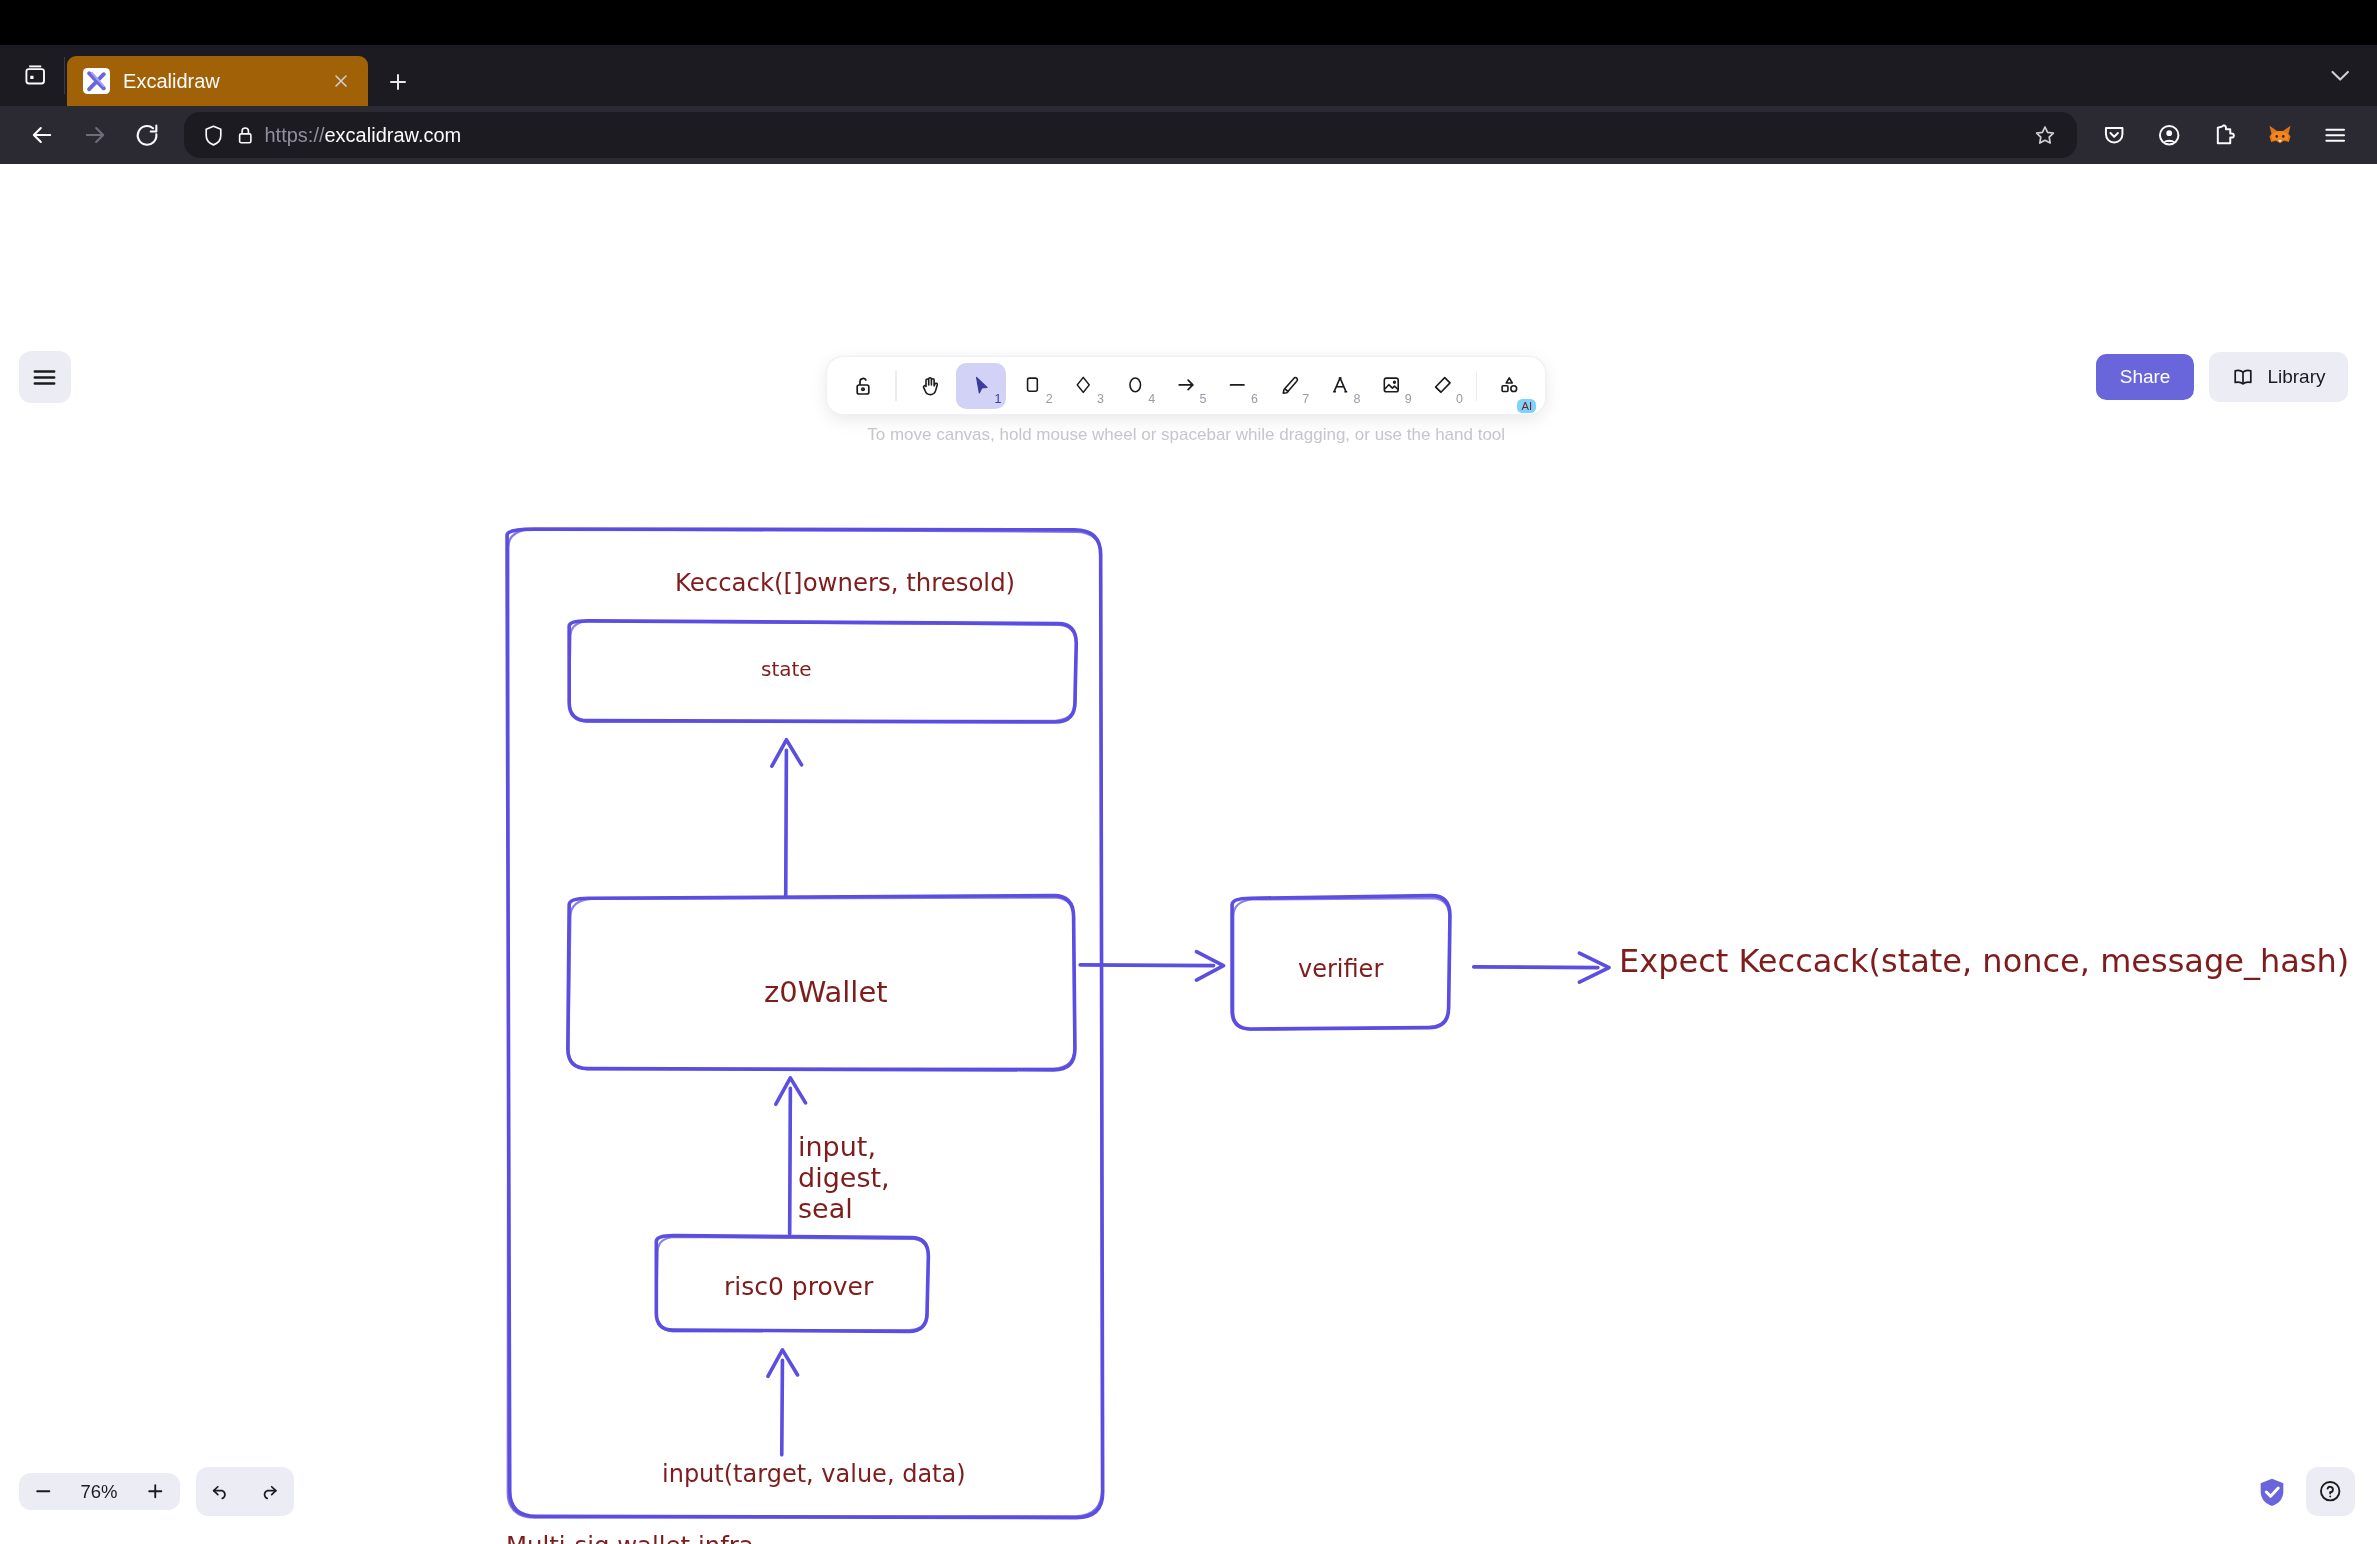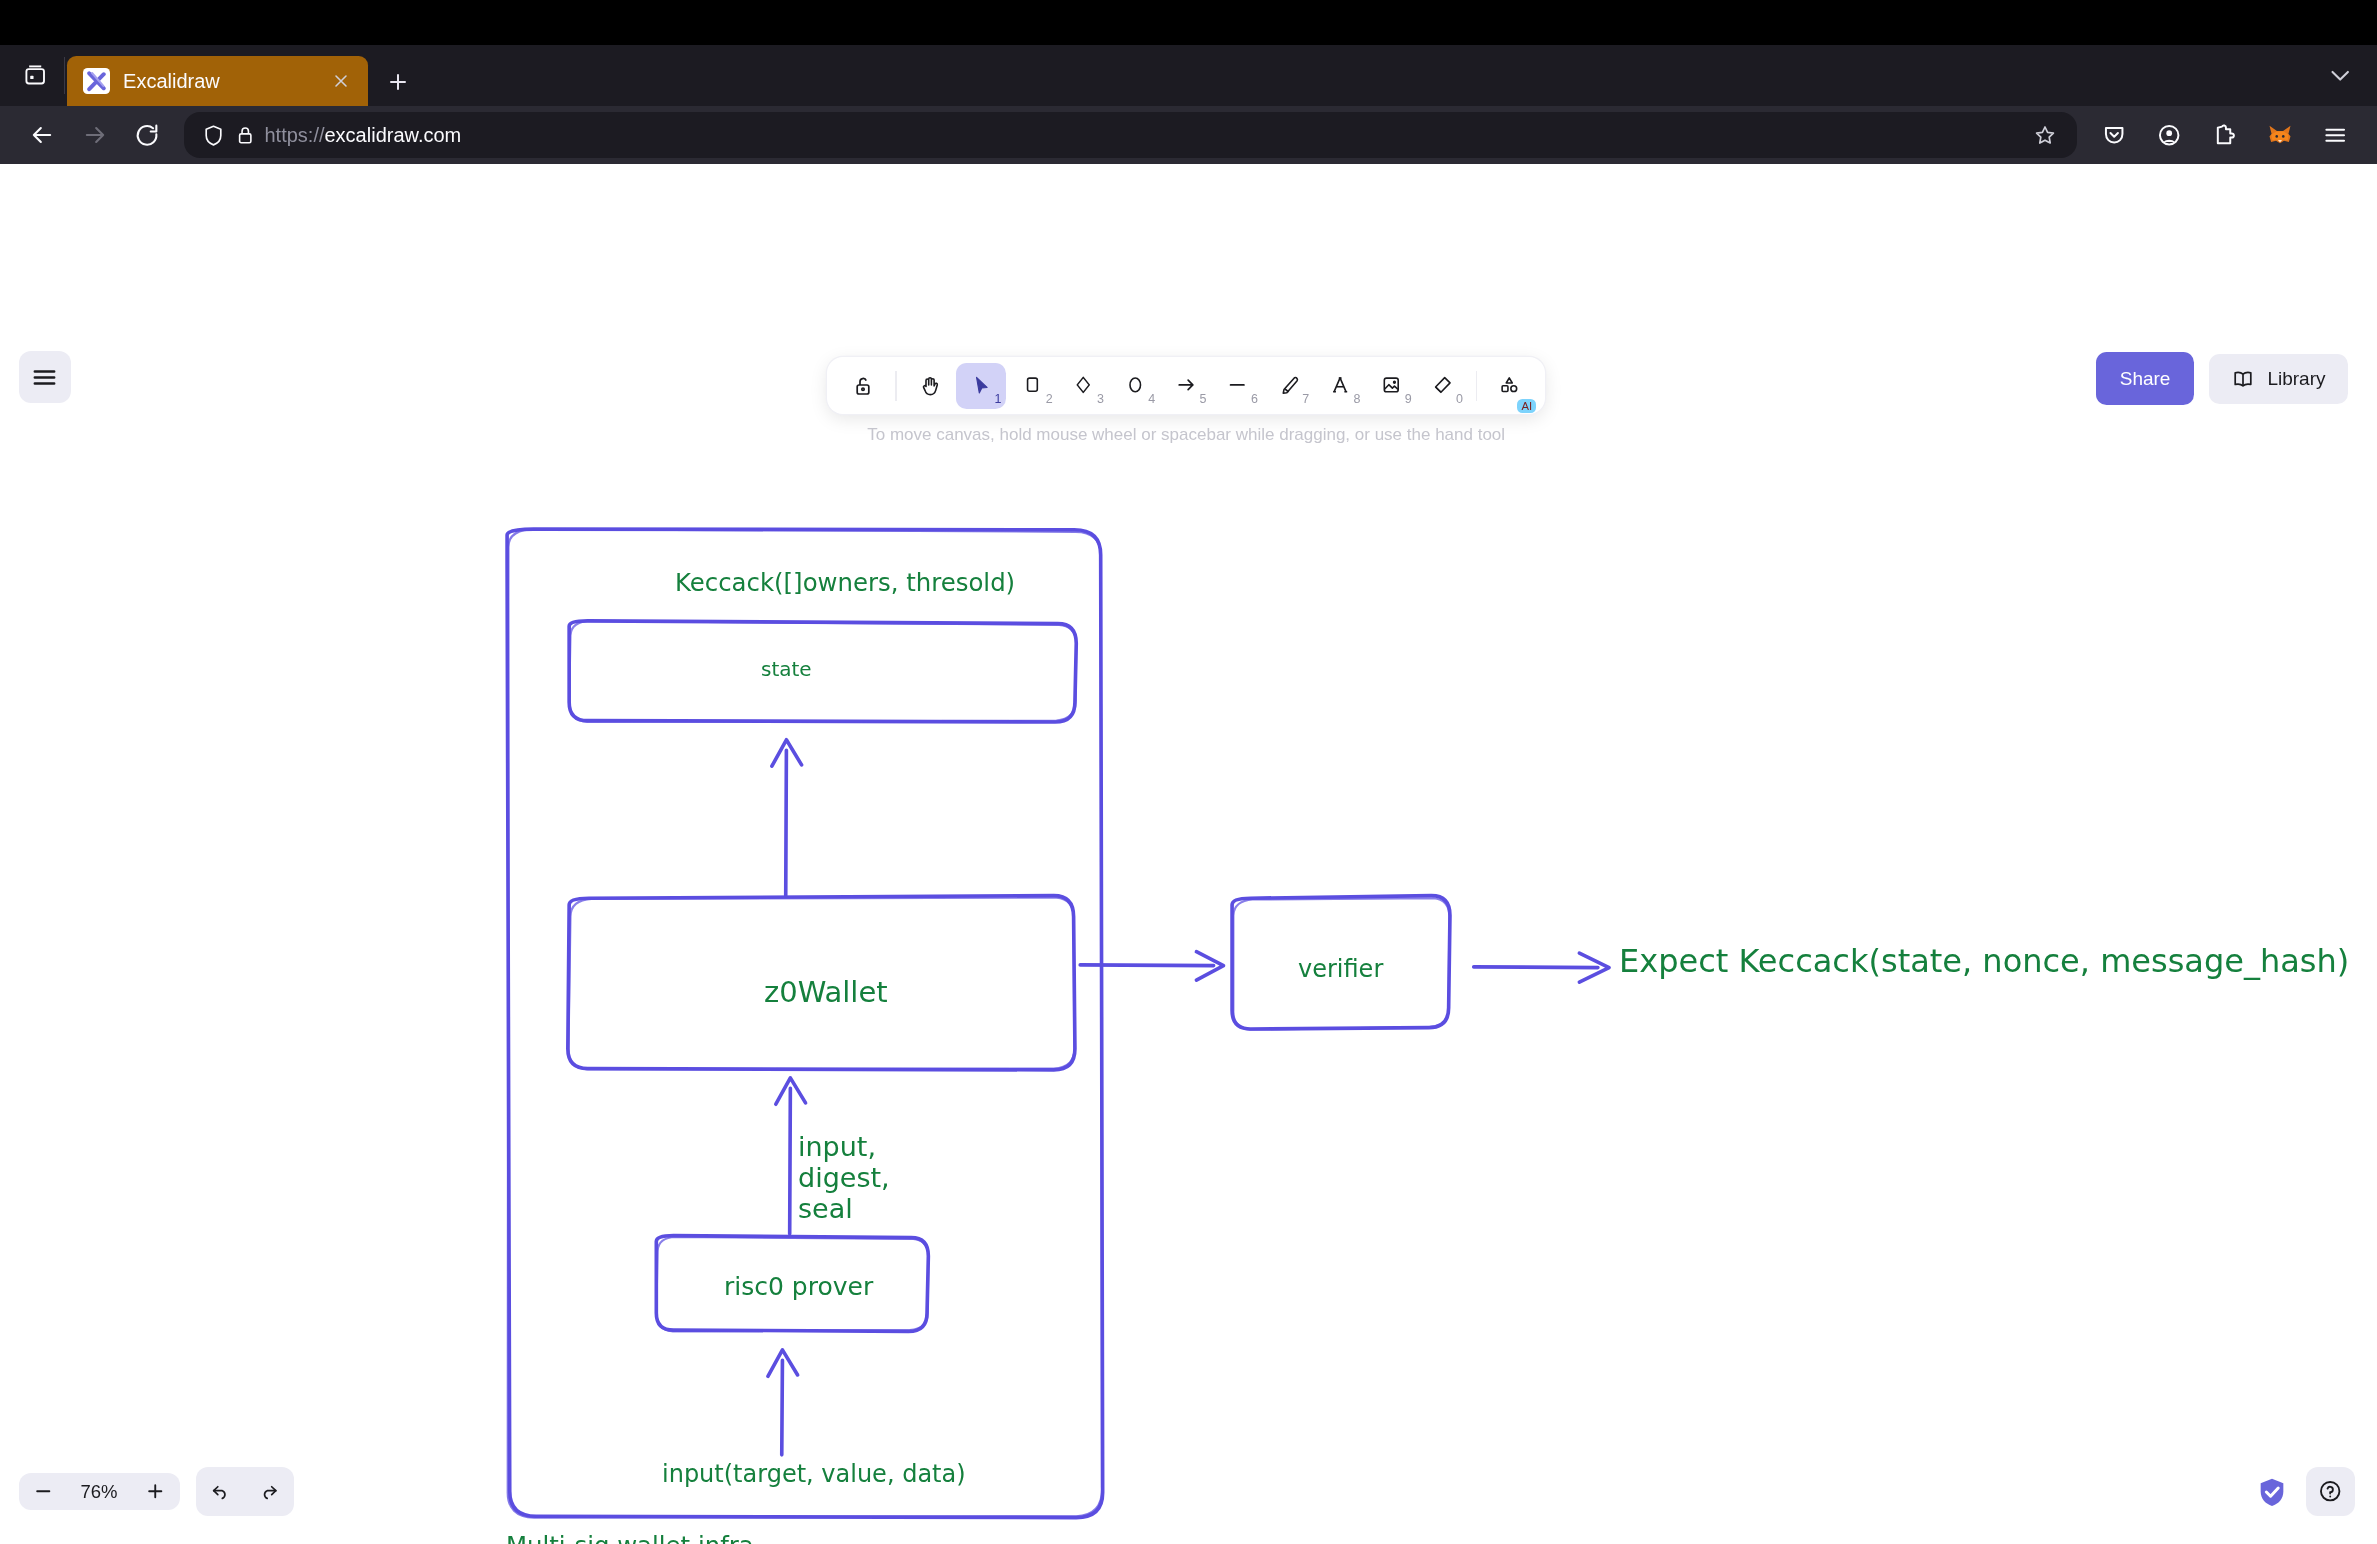--- a/index.html
+++ b/index.html
@@ -188,21 +188,21 @@
     position: absolute;
     right: 29px; top: 188px;
     display: flex; align-items: center; gap: 14.5px;
   }
   .share-btn {
     background: #6965db;
     color: #ffffff;
     font-size: 19px;
     border-radius: 10.6px;
     padding: 16px 24px;
-    height: 53px;
+    height: 46px;
     display: flex; align-items: center;
   }
   .library-btn {
     background: #ececf4;
     color: #1b1b1f;
     font-size: 19px;
     border-radius: 10.6px;
     padding: 0 22.5px;
     height: 50px;
     display: flex; align-items: center; gap: 12px;
@@ -254,21 +254,21 @@
 
   
   .canvas-svg {
     position: absolute;
     left: 0; top: 0;
     width: 2377px; height: 1380px;
     pointer-events: none;
   }
   .sketch-text {
     position: absolute;
-    color: #15803d;
+    color: #7f1d1d;
     font-family: "DejaVu Sans", sans-serif;
     white-space: pre;
     line-height: 1.18;
   }
 </style>
 </head>
 <body>
 
 <div class="browser-titlebar"></div>
 

